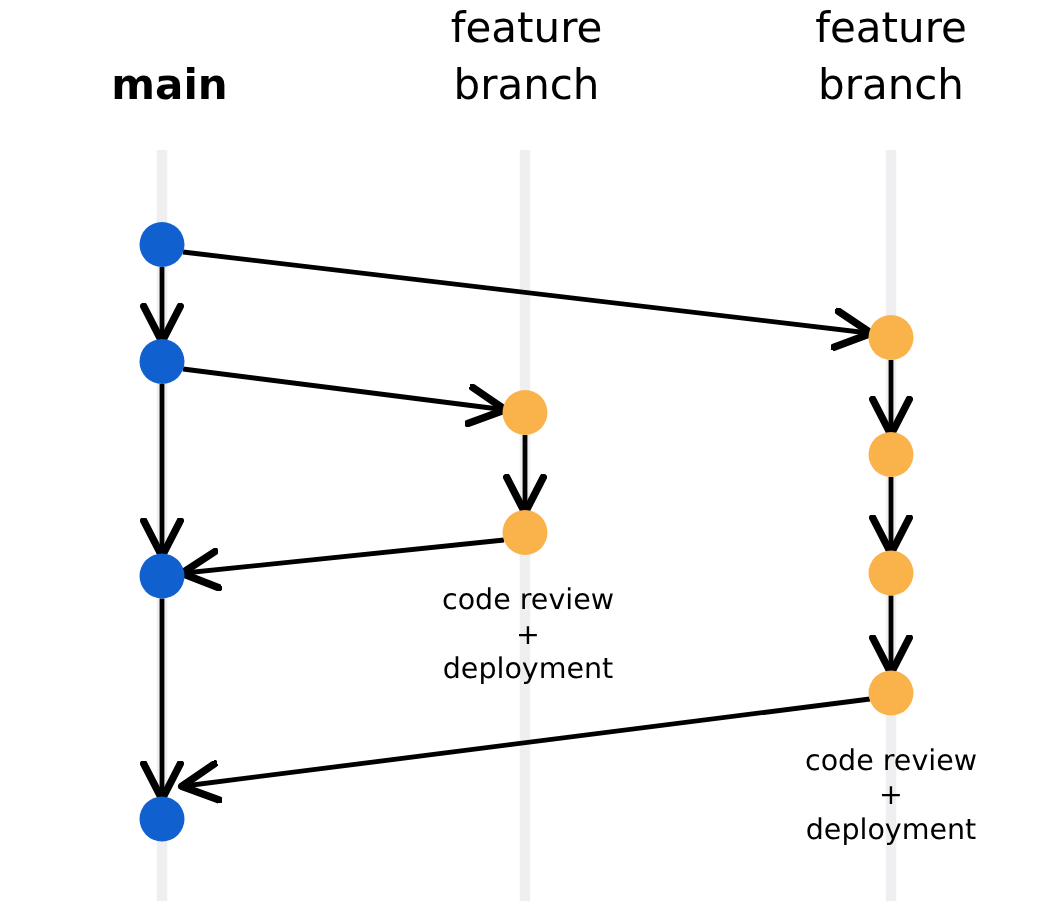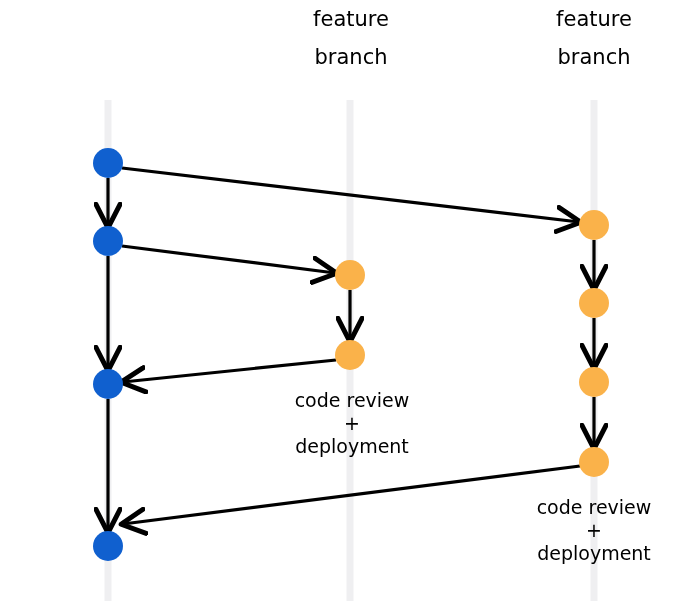--- a/index.html
+++ b/index.html
@@ -24,21 +24,21 @@
     left: 0;
     top: 0;
     width: 700px;
     height: 601px;
     display: block;
   }
   .col-header {
     position: absolute;
     text-align: center;
     color: #000000;
-    font-size: 21px;
+    font-size: 28px;
     line-height: 38px;
     letter-spacing: 0px;
     white-space: pre-line;
     font-family: "DejaVu Sans", sans-serif;
   }
   .col-header.bold {
     font-weight: 700;
   }
   .node-caption {
     position: absolute;
@@ -88,20 +88,21 @@
         <circle cx="108" cy="546" r="15" fill="#1060cf"></circle>
         <circle cx="350" cy="275" r="15" fill="#fab24a"></circle>
         <circle cx="350" cy="355" r="15" fill="#fab24a"></circle>
         <circle cx="594" cy="225" r="15" fill="#fab24a"></circle>
         <circle cx="594" cy="303" r="15" fill="#fab24a"></circle>
         <circle cx="594" cy="382" r="15" fill="#fab24a"></circle>
         <circle cx="594" cy="462" r="15" fill="#fab24a"></circle>
       </g>
   </svg>
 
+  <div class="col-header bold" style="left:13px; top:38px; width:200px;">main</div>
 
   <div class="col-header" style="left:251px; top:0px; width:200px;">feature
 branch</div>
 
   <div class="col-header" style="left:494px; top:0px; width:200px;">feature
 branch</div>
 
   <div class="node-caption" style="left:222px; top:377px; width:260px;">code review
 +
 deployment</div>

